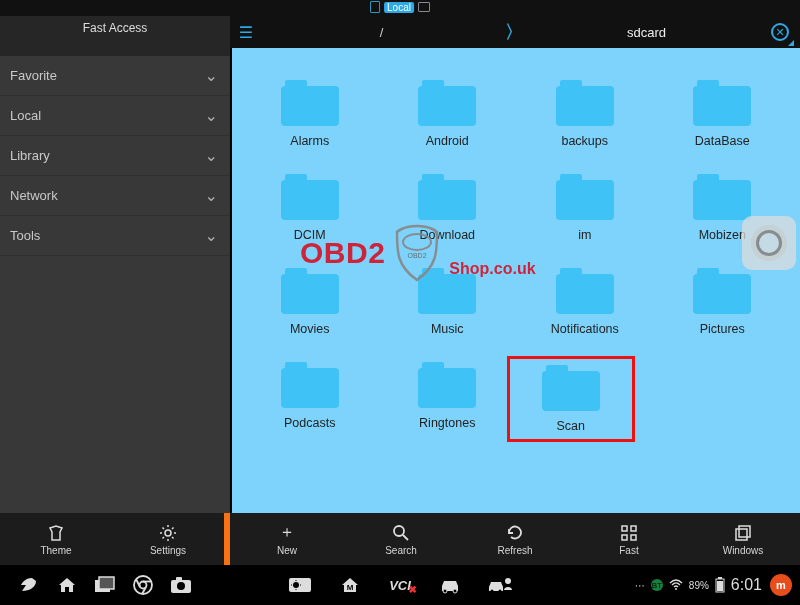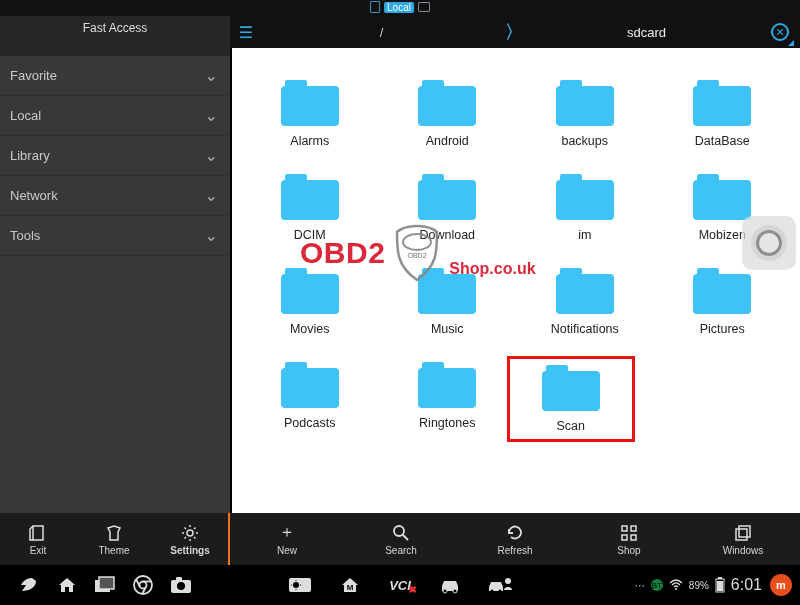--- a/index.html
+++ b/index.html
@@ -20,21 +20,21 @@
   .content { flex: 1; display: flex; flex-direction: column; min-height: 0; }
   .crumb { height: 32px; background: #111; color: #89a; display: flex; align-items: center; font-size: 13px; position: relative; }
   .crumb .menu-icon { width: 32px; text-align: center; color: #2ea9e6; font-size: 16px; }
   .crumb .seg { flex: 1; text-align: center; color: #ccc; }
   .crumb .sep { color: #2ea9e6; font-size: 18px; padding: 0 4px; font-weight: bold; }
   .crumb .seg.cur { color: #eee; }
   .crumb .close { width: 28px; height: 28px; margin-right: 6px; display:flex; align-items:center; justify-content:center; }
   .crumb .close .circ { width: 18px; height: 18px; border: 2px solid #2ea9e6; border-radius: 50%; display:flex; align-items:center; justify-content:center; color:#2ea9e6; font-size:11px; }
   .crumb .corner { position:absolute; right:6px; bottom:2px; width:0; height:0; border-right:6px solid #2ea9e6; border-top:6px solid transparent; }
   
-  .grid-wrap { flex: 1; background: #ffffff; position: relative; border-left: 2px solid #000; overflow: hidden; }
+  .grid-wrap { flex: 1; background: #7dd3fc; position: relative; border-left: 2px solid #000; overflow: hidden; }
   .grid { padding: 32px 14px 0 14px; display: grid; grid-template-columns: repeat(4, 1fr); column-gap: 10px; row-gap: 26px; }
   .folder { display: flex; flex-direction: column; align-items: center; width: 100%; cursor: pointer; position: relative; }
   .folder-icon { width: 58px; height: 46px; position: relative; margin-bottom: 8px; }
   .folder-icon::before { content:""; position:absolute; top:0; left:4px; width:22px; height:10px; background:#3fc3f7; border-radius:2px 2px 0 0; }
   .folder-icon::after { content:""; position:absolute; top:6px; left:0; right:0; bottom:0; background:#3fc3f7; border-radius:4px; }
   .folder-label { font-size: 12.5px; color: #222; text-align: center; }
   .highlight { border: 3px solid #e11; padding: 6px 14px; margin: -6px -14px; }
   
   .watermark { position: absolute; top: 174px; left: 68px; display: flex; align-items: center; pointer-events: none; opacity: 0.92; }
   .watermark .obd { font-weight: 900; font-size: 30px; color: #d7152a; font-family: Arial, sans-serif; letter-spacing: 0.5px; }
@@ -43,21 +43,21 @@
   .watermark .couk { font-weight: 800; font-size: 16px; color: #d7152a; font-family: Arial, sans-serif; align-self: flex-end; margin-bottom: 6px; }
   
   .assist-btn { position:absolute; right: 4px; top: 168px; width: 54px; height: 54px; background: rgba(220,220,220,0.75); border-radius: 10px; display:flex; align-items:center; justify-content:center; }
   .assist-btn .inner { width: 26px; height: 26px; border: 3px solid rgba(120,120,120,0.8); border-radius: 50%; box-shadow: 0 0 0 5px rgba(200,200,200,0.5); }
   
   .app-toolbar { height: 52px; background: #1c1c1c; display: flex; color: #d6d6d6; font-size: 10px; }
   .tb-left { width: 230px; display: flex; }
   .tb-right { flex: 1; display: flex; }
   .tb-btn { flex: 1; display: flex; flex-direction: column; align-items: center; justify-content: center; gap: 2px; cursor: pointer; }
   .tb-btn .ic { height: 20px; display: flex; align-items: center; justify-content: center; font-size: 16px; color: #ddd; }
-  .tb-btn.sep-r { border-right: 2px solid #f97316; font-weight: bold; }
+  .tb-btn.sep-r { border-right: 6px solid #f97316; }
   
   .navbar { height: 40px; width: 800px; background: #000; display: flex; align-items: center; color: #ddd; position: relative; }
   .nav-left { display: flex; gap: 12px; align-items: center; padding-left: 16px; }
   .nav-center { position:absolute; left: 50%; transform: translateX(-50%); display:flex; gap: 24px; align-items:center; }
   .nav-ic { width: 26px; height: 26px; display:flex; align-items:center; justify-content:center; color:#ddd; font-size:18px; }
   .nav-status { position:absolute; right:8px; display:flex; gap:6px; align-items:center; font-size:10px; color:#ddd; }
   svg { display:block; }
 </style>
 </head>
 <body>
@@ -190,29 +190,20 @@
         </div>
       </div>
     </div>
   </div>
 
   <div class="app-toolbar">
     <div class="tb-left">
       <div class="tb-btn">
         <span class="ic">
             <svg width="18" height="18">
-              <rect x="4" y="2" width="10" height="14" fill="none" stroke="#ddd" stroke-width="1.5"></rect>
-              <path d="M4 2 L1 5 L1 16 L4 16" fill="none" stroke="#ddd" stroke-width="1.5"></path>
-            </svg>
-          </span>
-        <span>Exit</span>
-      </div>
-      <div class="tb-btn">
-        <span class="ic">
-            <svg width="18" height="18">
               <path d="M3 4 L9 2 L15 4 L13 8 L13 16 L5 16 L5 8 Z" fill="none" stroke="#ddd" stroke-width="1.5"></path>
             </svg>
           </span>
         <span>Theme</span>
       </div>
       <div class="tb-btn sep-r">
         <span class="ic">
             <svg width="18" height="18">
               <circle cx="9" cy="9" r="3" fill="none" stroke="#ddd" stroke-width="1.5"></circle>
               <path d="M9 1 L9 3 M9 15 L9 17 M1 9 L3 9 M15 9 L17 9 M3.5 3.5 L5 5 M13 13 L14.5 14.5 M14.5 3.5 L13 5 M5 13 L3.5 14.5" stroke="#ddd" stroke-width="1.5"></path>
@@ -246,21 +237,21 @@
       </div>
       <div class="tb-btn">
         <span class="ic">
             <svg width="18" height="18">
               <rect x="2" y="2" width="5" height="5" fill="none" stroke="#ddd" stroke-width="1.5"></rect>
               <rect x="11" y="2" width="5" height="5" fill="none" stroke="#ddd" stroke-width="1.5"></rect>
               <rect x="2" y="11" width="5" height="5" fill="none" stroke="#ddd" stroke-width="1.5"></rect>
               <rect x="11" y="11" width="5" height="5" fill="none" stroke="#ddd" stroke-width="1.5"></rect>
             </svg>
           </span>
-        <span>Shop</span>
+        <span>Fast</span>
       </div>
       <div class="tb-btn">
         <span class="ic">
             <svg width="18" height="18">
               <rect x="2" y="5" width="11" height="11" fill="none" stroke="#ddd" stroke-width="1.5"></rect>
               <rect x="5" y="2" width="11" height="11" fill="none" stroke="#ddd" stroke-width="1.5"></rect>
             </svg>
           </span>
         <span>Windows</span>
       </div>

